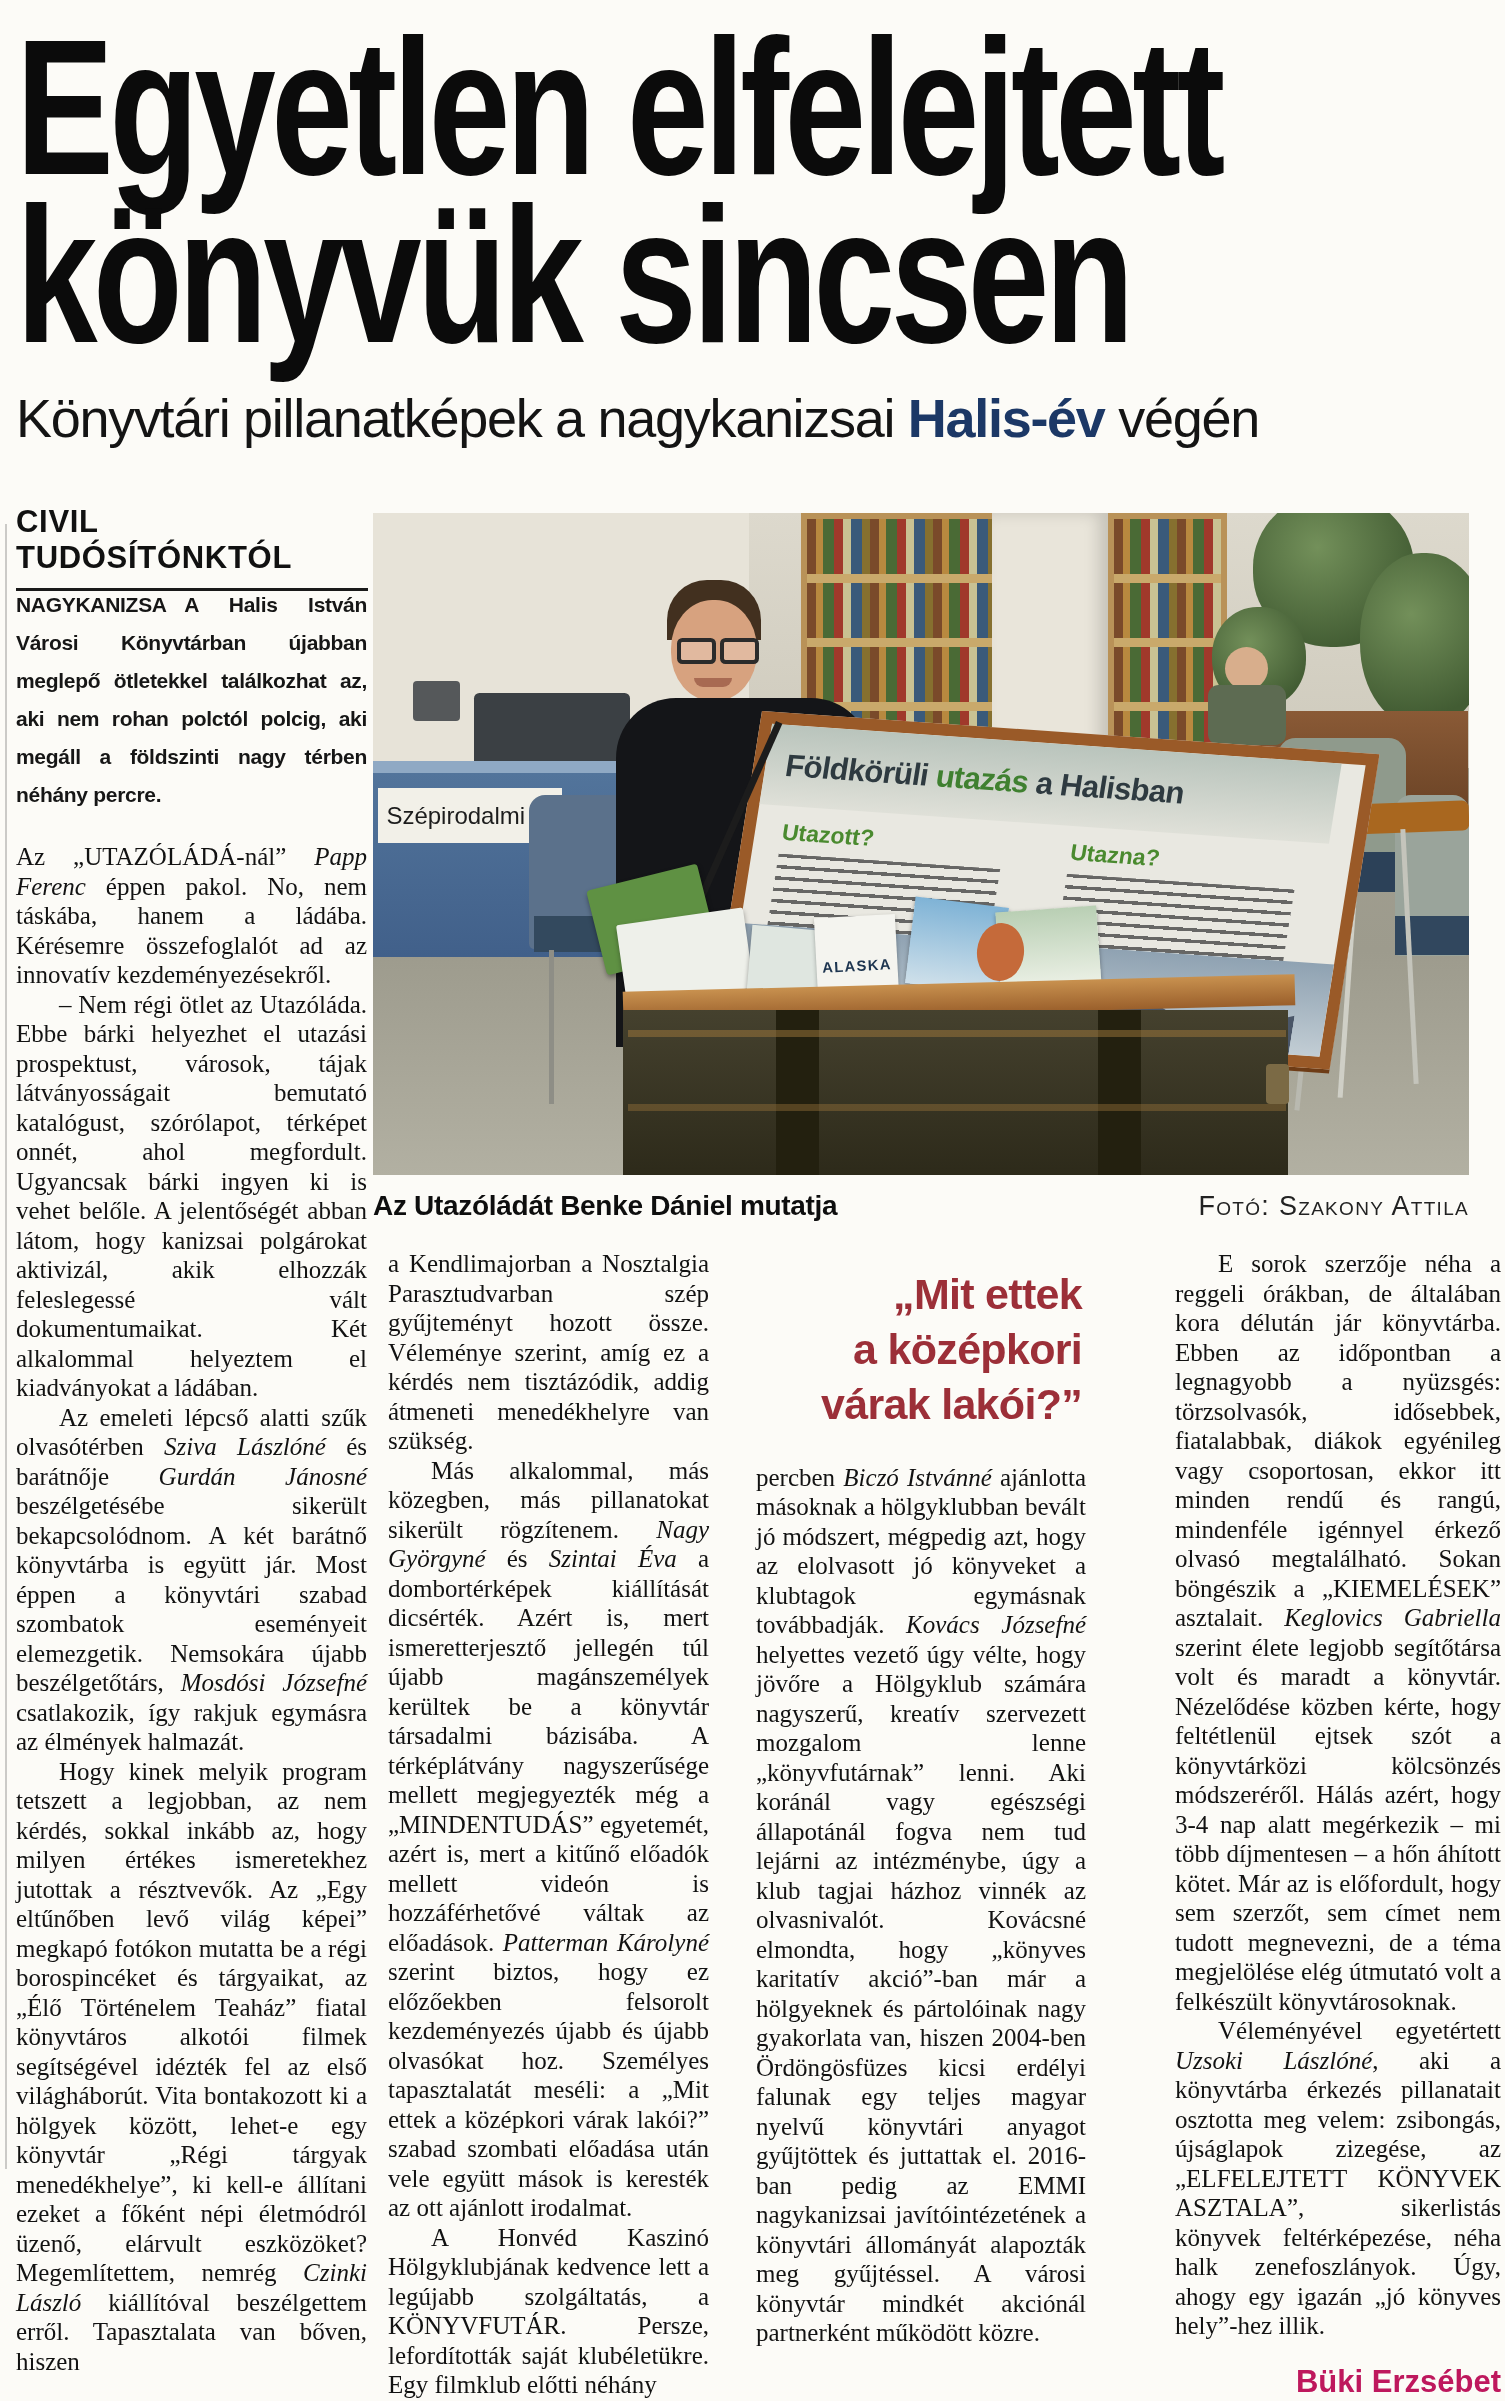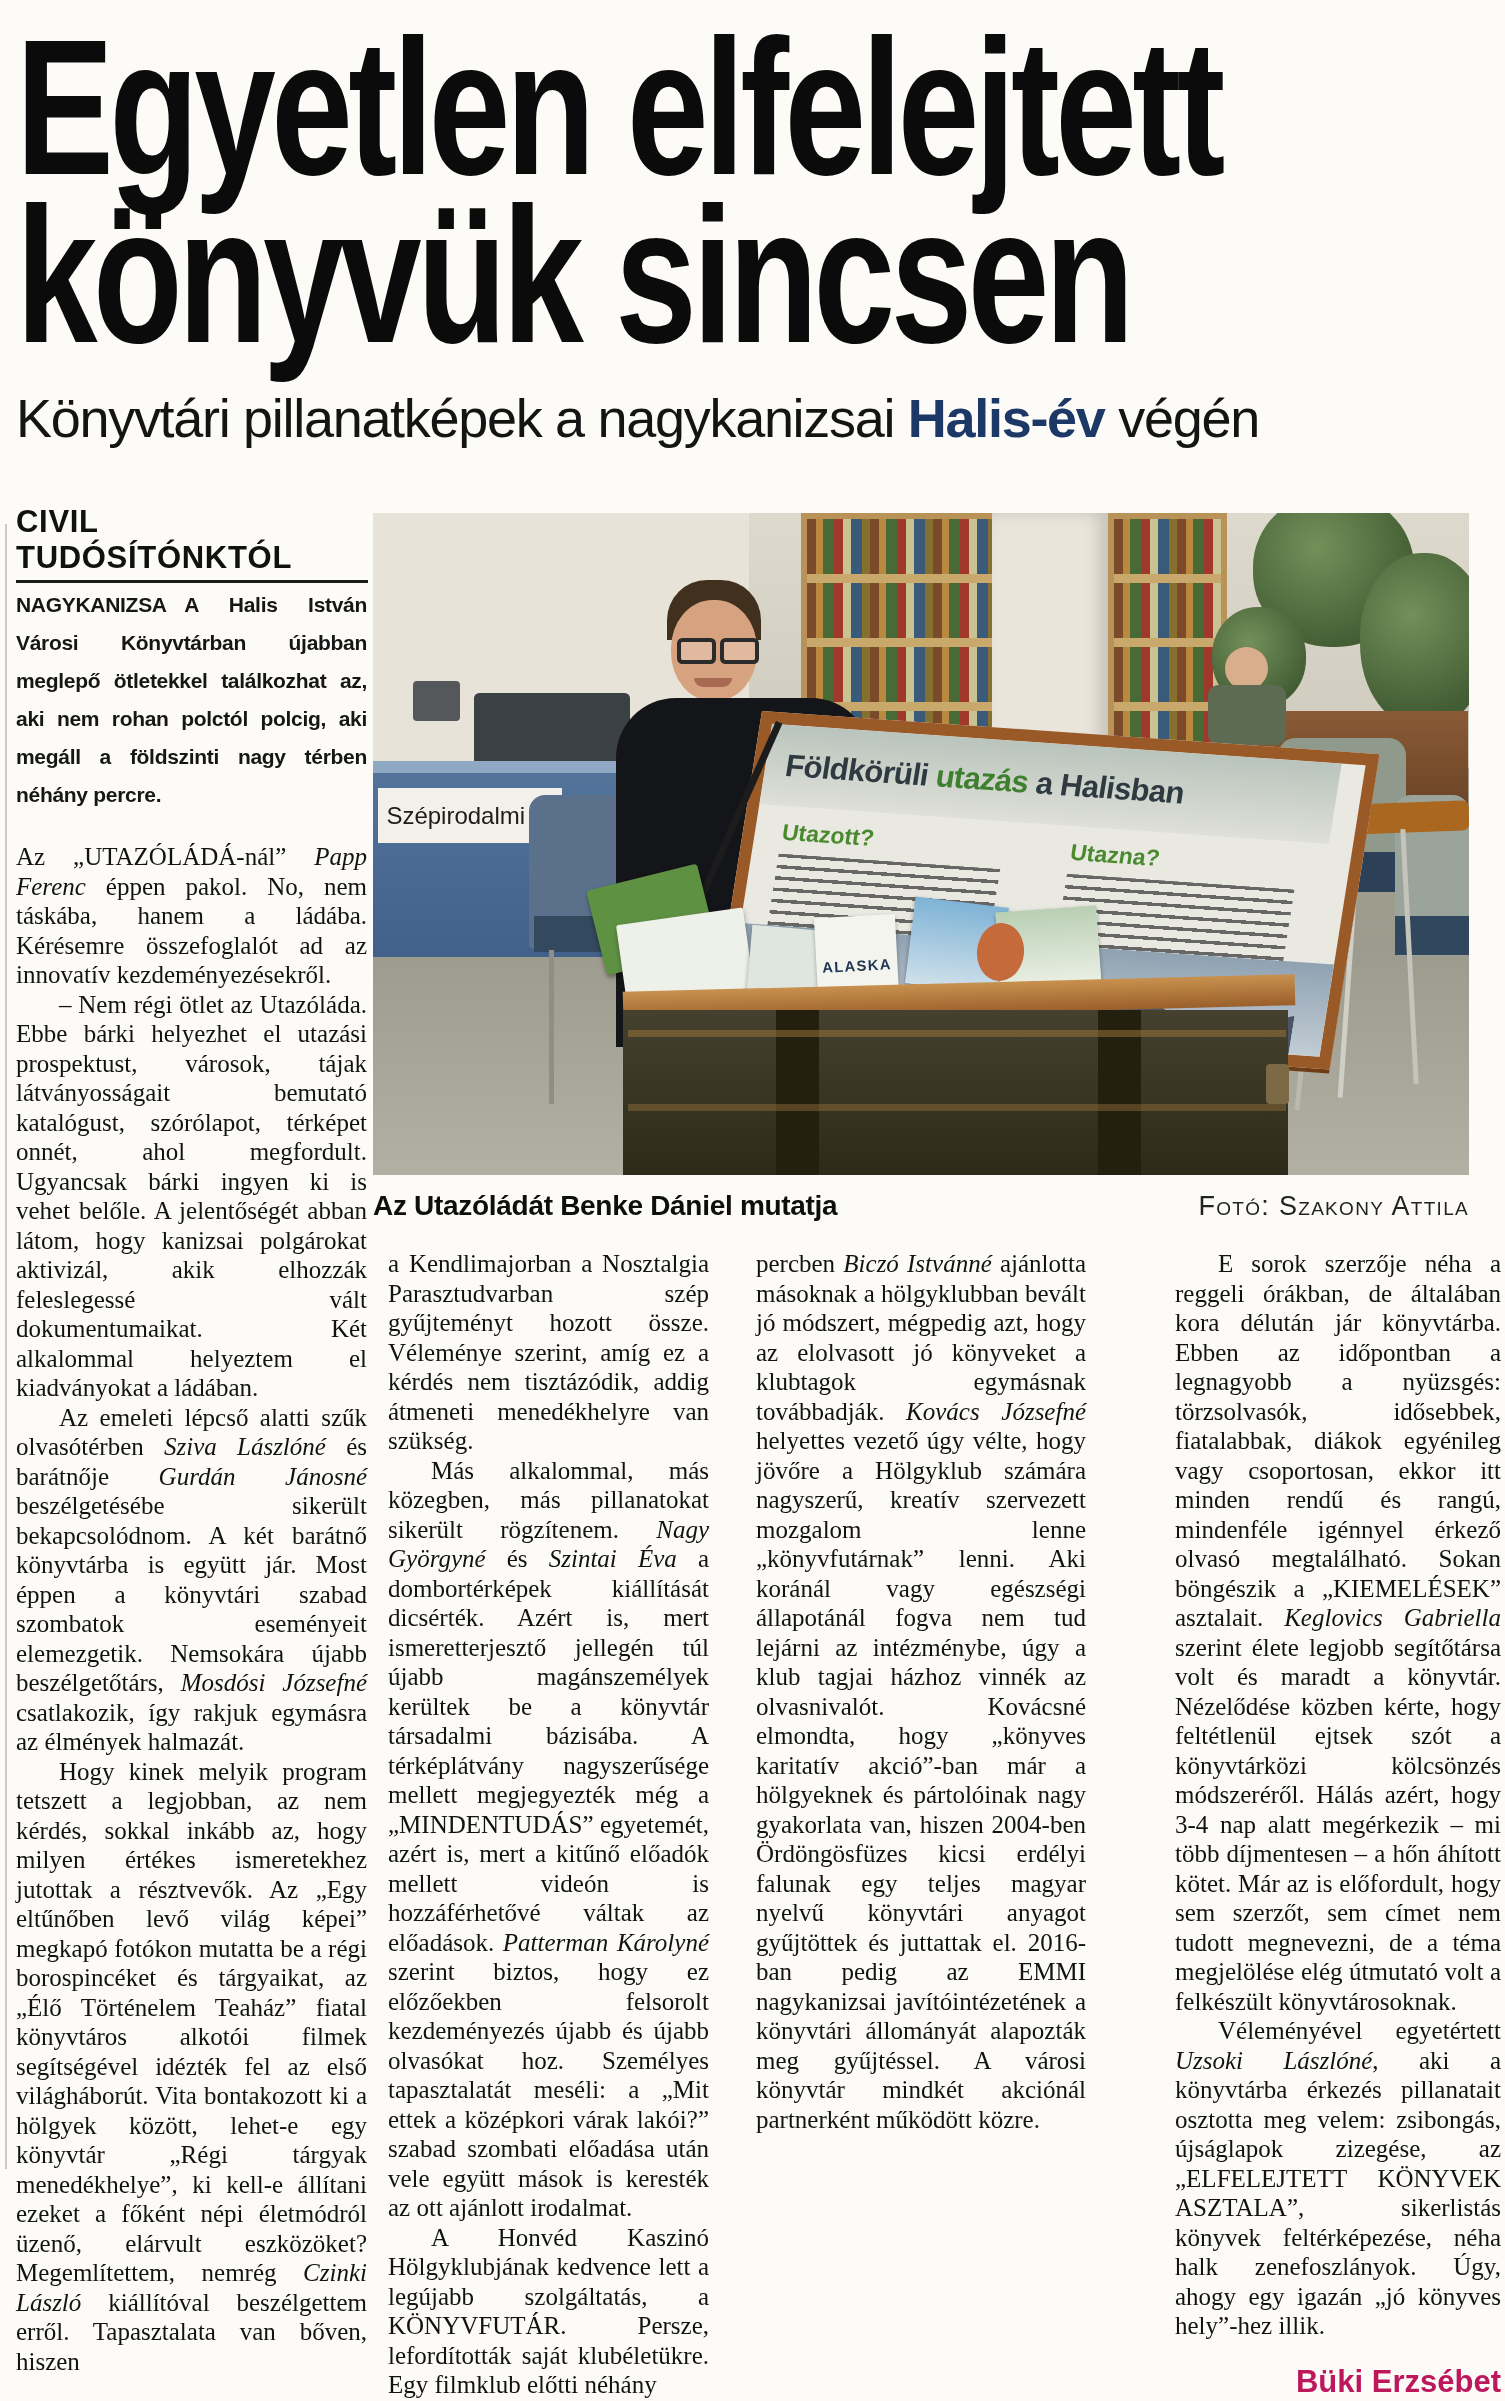--- a/index.html
+++ b/index.html
@@ -15,21 +15,21 @@
     color:#0b0b0b;transform:scaleX(.76);transform-origin:left top;white-space:nowrap;
   }
   .subtitle{
     position:absolute;left:16px;top:387px;font-size:54px;letter-spacing:-1.3px;
     color:#141414;white-space:nowrap;font-weight:400;
   }
   .subtitle .hl{font-weight:700;}
   .kicker{
     position:absolute;left:16px;top:504px;width:352px;
     font-size:31px;font-weight:700;letter-spacing:0.7px;color:#111;
-    border-bottom:3.4px solid #1a1a1a;padding-bottom:4px;
+    border-bottom:3.4px solid #1a1a1a;padding-bottom:12px;
   }
   .scanline{position:absolute;left:5.4px;top:524px;width:2px;height:1645px;background:rgba(90,90,90,.30);}
   
   .col{position:absolute;top:1249px;text-align:justify;}
   #col1{left:16px;top:586px;width:351px;}
   #col2{left:388px;width:321px;}
   #col3{left:756px;width:330px;}
   #col4{left:1175px;width:326px;}
   .lead{
     font-family:"Liberation Sans",sans-serif;font-weight:700;
@@ -182,20 +182,25 @@
 
 <div class="col" id="col2">
   <div>
       <p class="bp"><span>a Kendlimajorban a Nosztalgia Parasztudvarban szép gyűjteményt hozott össze. Véleménye szerint, amíg ez a kérdés nem tisztázódik, addig átmeneti menedékhelyre van szükség.</span></p>
       <p class="bp ind"><span>Más alkalommal, más közegben, más pillanatokat sikerült rögzítenem. </span><span class="it">Nagy Györgyné</span><span> és </span><span class="it">Szintai Éva</span><span> a dombortérképek kiállítását dicsérték. Azért is, mert ismeretterjesztő jellegén túl újabb magánszemélyek kerültek be a könyvtár társadalmi bázisába. A térképlátvány nagyszerűsége mellett megjegyezték még a „MINDENTUDÁS” egyetemét, azért is, mert a kitűnő előadók mellett videón is hozzáférhetővé váltak az előadások. </span><span class="it">Patterman Károlyné</span><span> szerint biztos, hogy ez előzőekben felsorolt kezdeményezés újabb és újabb olvasókat hoz. Személyes tapasztalatát meséli: a „Mit ettek a középkori várak lakói?” szabad szombati előadása után vele együtt mások is keresték az ott ajánlott irodalmat.</span></p>
       <p class="bp ind"><span>A Honvéd Kaszinó Hölgyklubjának kedvence lett a legújabb szolgáltatás, a KÖNYVFUTÁR. Persze, lefordították saját klubéletükre. Egy filmklub előtti néhány</span></p>
     </div>
 </div>
 
 <div class="col" id="col3">
+  <div class="pullquote">
+    <div>„Mit ettek</div>
+    <div>a középkori</div>
+    <div>várak lakói?”</div>
+  </div>
   <div>
       <p class="bp"><span>percben </span><span class="it">Biczó Istvánné</span><span> ajánlotta másoknak a hölgyklubban bevált jó módszert, mégpedig azt, hogy az elolvasott jó könyveket a klubtagok egymásnak továbbadják. </span><span class="it">Kovács Józsefné</span><span> helyettes vezető úgy vélte, hogy jövőre a Hölgyklub számára nagyszerű, kreatív szervezett mozgalom lenne „könyvfutárnak” lenni. Aki koránál vagy egészségi állapotánál fogva nem tud lejárni az intézménybe, úgy a klub tagjai házhoz vinnék az olvasnivalót. Kovácsné elmondta, hogy „könyves karitatív akció”-ban már a hölgyeknek és pártolóinak nagy gyakorlata van, hiszen 2004-ben Ördöngösfüzes kicsi erdélyi falunak egy teljes magyar nyelvű könyvtári anyagot gyűjtöttek és juttattak el. 2016-ban pedig az EMMI nagykanizsai javítóintézetének a könyvtári állományát alapozták meg gyűjtéssel. A városi könyvtár mindkét akciónál partnerként működött közre.</span></p>
     </div>
 </div>
 
 <div class="col" id="col4">
   <div>
       <p class="bp ind"><span>E sorok szerzője néha a reggeli órákban, de általában kora délután jár könyvtárba. Ebben az időpontban a legnagyobb a nyüzsgés: törzsolvasók, idősebbek, fiatalabbak, diákok egyénileg vagy csoportosan, ekkor itt minden rendű és rangú, mindenféle igénnyel érkező olvasó megtalálható. Sokan böngészik a „KIEMELÉSEK” asztalait. </span><span class="it">Keglovics Gabriella</span><span> szerint élete legjobb segítőtársa volt és maradt a könyvtár. Nézelődése közben kérte, hogy feltétlenül ejtsek szót a könyvtárközi kölcsönzés módszeréről. Hálás azért, hogy 3-4 nap alatt megérkezik – mi több díjmentesen – a hőn áhított kötet. Már az is előfordult, hogy sem szerzőt, sem címet nem tudott megnevezni, de a téma megjelölése elég útmutató volt a felkészült könyvtárosoknak.</span></p>
       <p class="bp ind"><span>Véleményével egyetértett </span><span class="it">Uzsoki Lászlóné</span><span>, aki a könyvtárba érkezés pillanatait osztotta meg velem: zsibongás, újságlapok zizegése, az „ELFELEJTETT KÖNYVEK ASZTALA”, sikerlistás könyvek feltérképezése, néha halk zenefoszlányok. Úgy, ahogy egy igazán „jó könyves hely”-hez illik.</span></p>
     </div>

